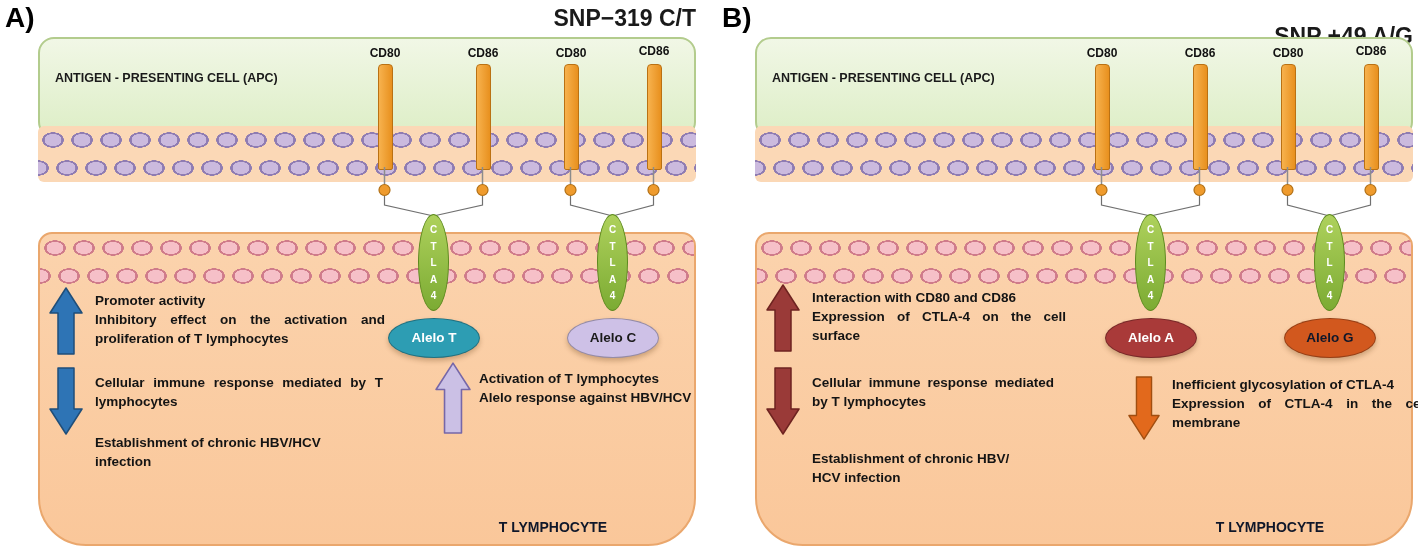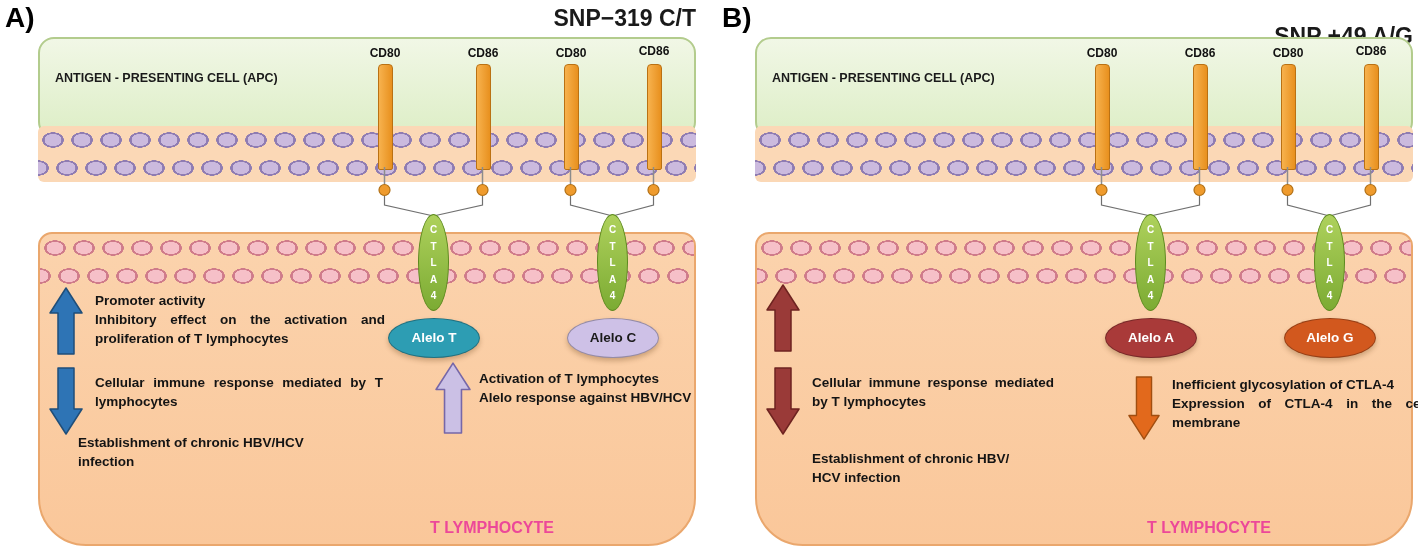--- a/index.html
+++ b/index.html
@@ -59,21 +59,21 @@
     position:absolute; width:90px; height:38px; border-radius:50%; z-index:5;
     text-align:center; line-height:37px; font-weight:bold; font-size:13.5px;
     border:1.5px solid rgba(0,0,0,0.28);
     box-shadow:0 3px 5px rgba(100,60,20,0.3);
   }
   .block-arrow { position:absolute; z-index:5; }
   .ann-text {
     position:absolute; z-index:5; font-size:13.5px; font-weight:bold; color:#141414;
     line-height:19px; white-space:pre-line; text-align:justify;
   }
-  .tcell-label { position:absolute; z-index:5; font-size:16px; font-weight:bold; color:#ec4899; text-align:left; }
+  .tcell-label { position:absolute; z-index:5; font-size:14px; font-weight:bold; color:#0f172a; text-align:center; }
 </style>
 </head>
 <body>
 
 <div class="page">
 
   <div class="panel" style="left:0">
     <div class="panel-label" style="left:5px;top:2px">A)</div>
     <div class="panel-title" style="left:38px;top:5px;width:658px">SNP−319 C/T</div>
 
@@ -135,21 +135,21 @@
       <polygon points="17,1 33,26 25,26 25,67 9,67 9,26 1,26" stroke="#1f4e79" stroke-width="1.5" stroke-linejoin="round" fill="#2e74b5"></polygon>
     </svg>
     <div class="ann-text" style="left:95px;top:291px;width:290px">Promoter activity
 Inhibitory effect on the activation and proliferation of T lymphocytes</div>
 
     <svg class="block-arrow" style="left:49px;top:367px" width="34" height="68" viewBox="0 0 34 68">
       <polygon points="17,67 33,42 25,42 25,1 9,1 9,42 1,42" stroke="#1f4e79" stroke-width="1.5" stroke-linejoin="round" fill="#2e74b5"></polygon>
     </svg>
     <div class="ann-text" style="left:95px;top:373px;width:288px">Cellular immune response mediated by T lymphocytes</div>
 
-    <div class="ann-text" style="left:78px;top:433px;width:288px">Establishment of chronic HBV/HCV
+    <div class="ann-text" style="left:95px;top:433px;width:288px">Establishment of chronic HBV/HCV
 infection</div>
 
     <svg class="block-arrow" style="left:435px;top:362px" width="36" height="72" viewBox="0 0 34 68">
       <polygon points="17,1 33,26 25,26 25,67 9,67 9,26 1,26" stroke="#7667a8" stroke-width="1.5" stroke-linejoin="round" fill="#cbc0e5"></polygon>
     </svg>
     <div class="ann-text" style="left:479px;top:369px;width:216px">Activation of T lymphocytes
 Alelo response against HBV/HCV</div>
 
     <div class="tcell-label" style="left:430px;top:519px;width:246px;padding-right:10px">T LYMPHOCYTE</div>
   </div>
@@ -203,25 +203,27 @@
 L
 A
 4</div>
     <div class="ctla4" style="left:597px;top:214px">C
 T
 L
 A
 4</div>
 
     <div class="allele" style="left: 388px; top: 318px; background-color: rgb(169, 58, 57); color: rgb(255, 255, 255);">Alelo A</div>
-    <div class="allele" style="left: 567px; top: 318px; background-color: rgb(210, 88, 30); color: #ffffff;">Alelo G</div>
+    <div class="allele" style="left: 567px; top: 318px; background-color: rgb(210, 88, 30); color: #0f172a;">Alelo G</div>
 
     <svg class="block-arrow" style="left:49px;top:284px" width="34" height="68" viewBox="0 0 34 68">
       <polygon points="17,1 33,26 25,26 25,67 9,67 9,26 1,26" stroke="#6e2320" stroke-width="1.5" stroke-linejoin="round" fill="#9a3a38"></polygon>
     </svg>
+    <div class="ann-text" style="left:95px;top:288px;width:254px">Interaction with CD80 and CD86
+Expression of CTLA-4 on the cell surface</div>
 
     <svg class="block-arrow" style="left:49px;top:367px" width="34" height="68" viewBox="0 0 34 68">
       <polygon points="17,67 33,42 25,42 25,1 9,1 9,42 1,42" stroke="#6e2320" stroke-width="1.5" stroke-linejoin="round" fill="#9a3a38"></polygon>
     </svg>
     <div class="ann-text" style="left:95px;top:373px;width:242px">Cellular immune response mediated by T lymphocytes</div>
 
     <div class="ann-text" style="left:95px;top:449px;width:242px">Establishment of chronic HBV/
 HCV infection</div>
 
     <svg class="block-arrow" style="left:411px;top:371px" width="32" height="74" viewBox="0 0 34 68">

